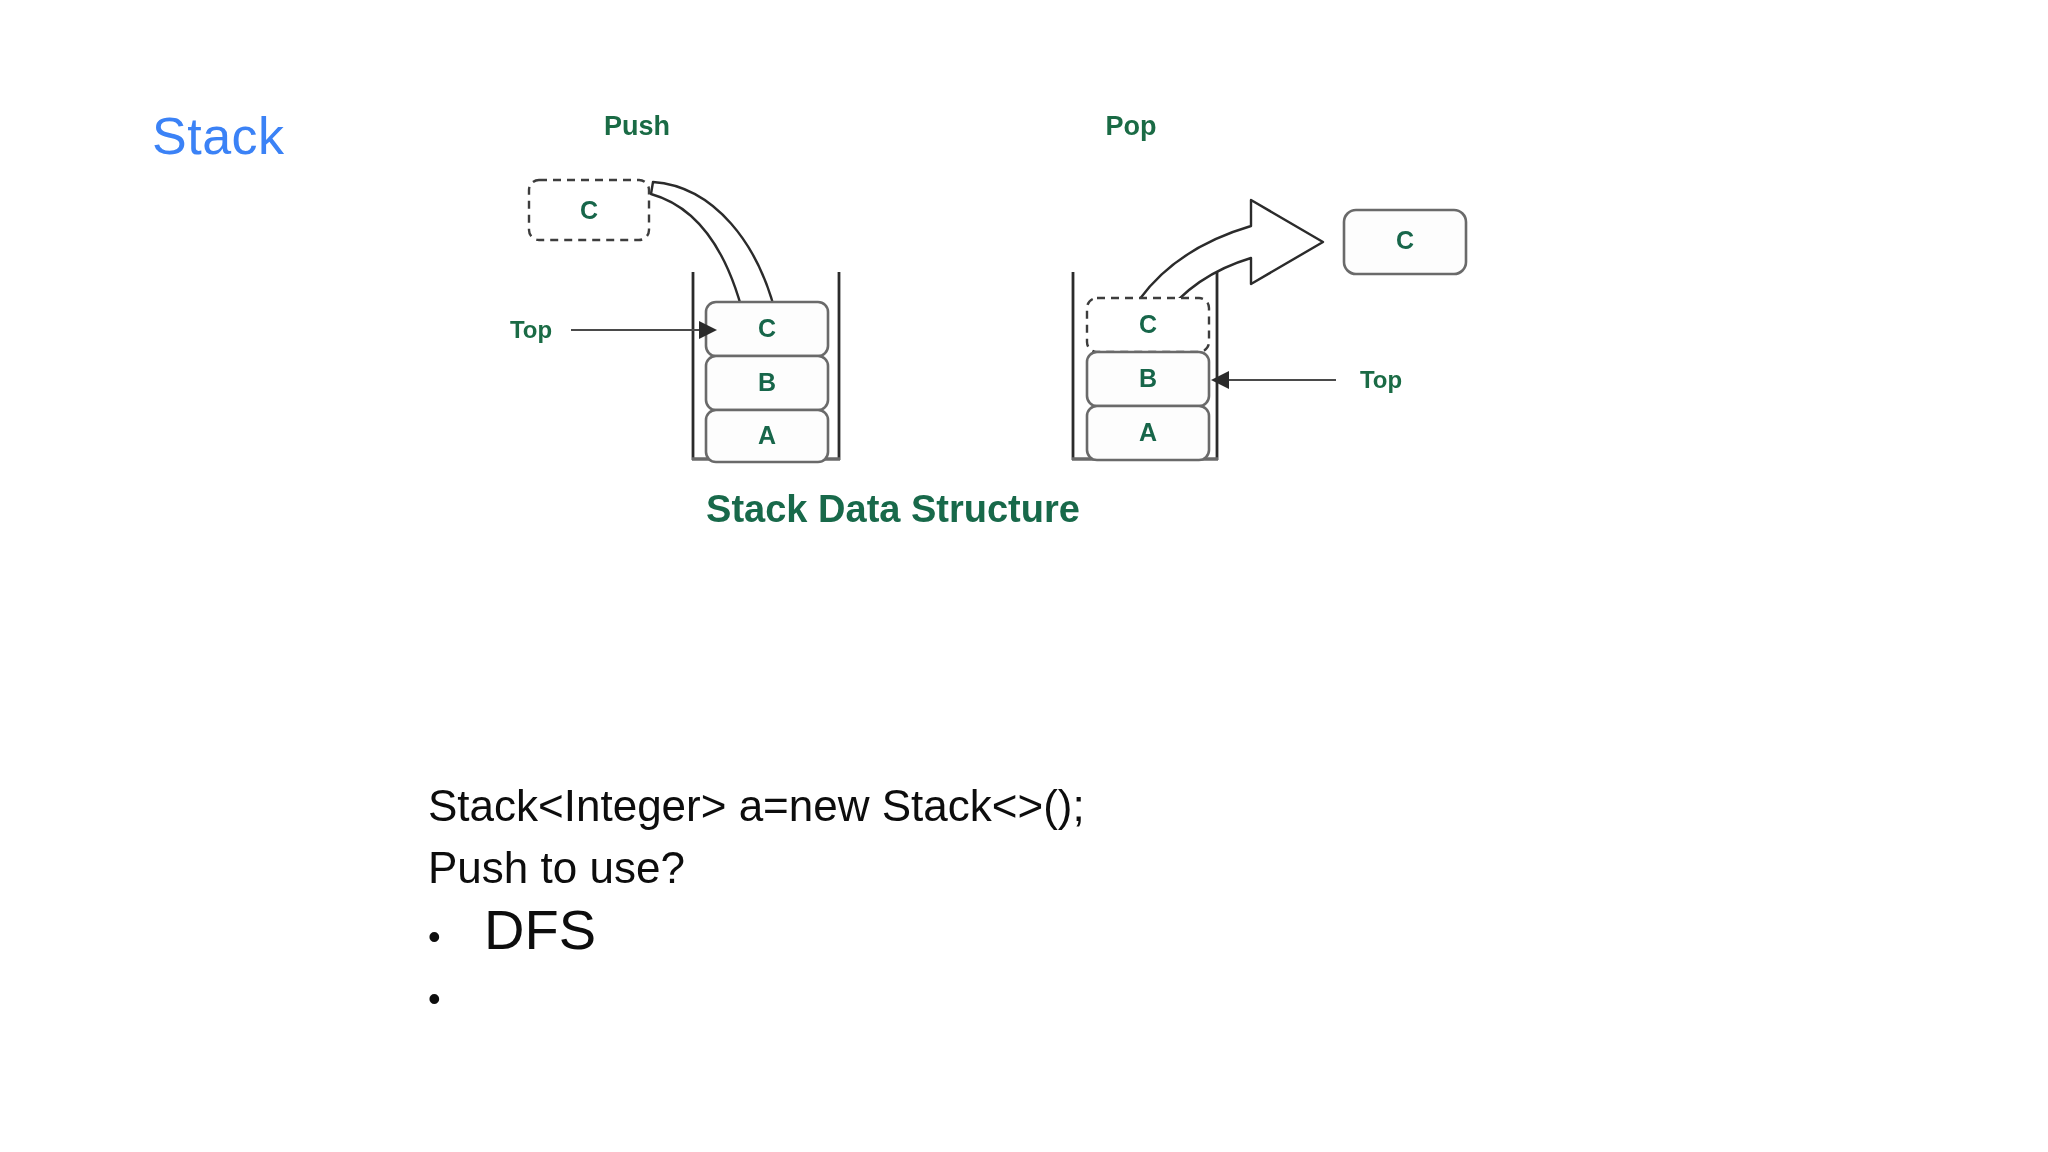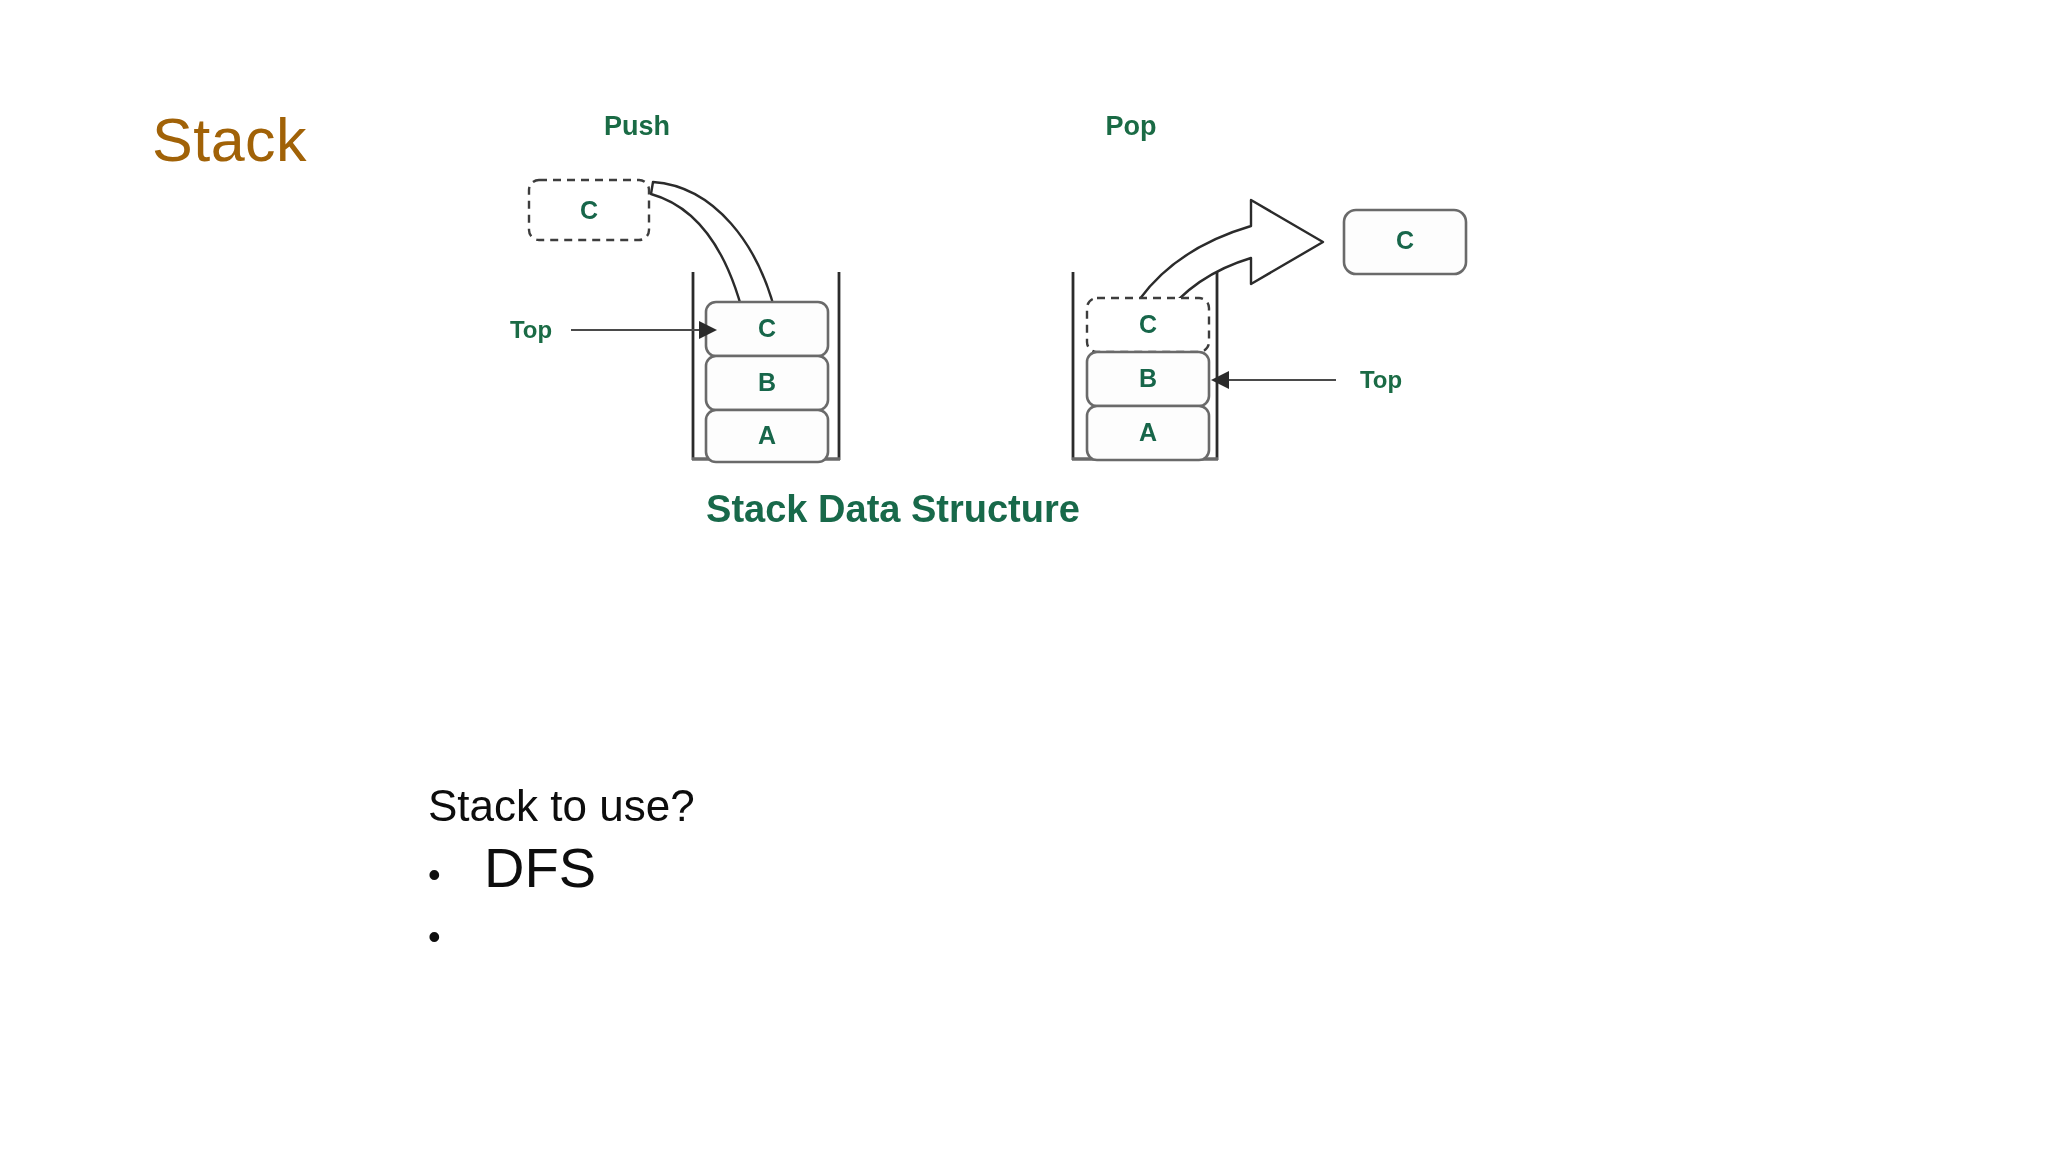--- a/index.html
+++ b/index.html
@@ -14,25 +14,25 @@
     overflow: hidden;
     font-family: "Liberation Sans", sans-serif;
     color: #000000;
   }
 
   
   #slide-title {
     position: absolute;
     left: 152px;
     top: 110px;
-    font-size: 61px;
+    font-size: 52px;
     font-weight: 400;
     line-height: 1.0;
     letter-spacing: 0.5px;
-    color: #a16207;
+    color: #3b82f6;
     white-space: nowrap;
   }
 
   
   #stack-figure {
     position: absolute;
     left: 381px;
     top: 90px;
     width: 1180px;
     height: 620px;
@@ -215,21 +215,22 @@
         <line class="pointer-line" x1="955" y1="290" x2="848" y2="290"></line>
         <polygon class="pointer-head" points="848,281 830,290 848,299"></polygon>
       </g>
     </g>
 
     <text class="diag-label caption-label" x="512" y="432" text-anchor="middle">Stack Data Structure</text>
   </svg>
 </div>
 
 <div id="body-text">
-  <div class="body-line">Stack to use?</div>
+  <div class="body-line">Stack&lt;Integer&gt; a=new Stack&lt;&gt;();</div>
+  <div class="body-line">Push to use?</div>
 
   <div class="bullet-row">
     <span class="bullet-dot">•</span>
     <span class="bullet-text">DFS</span>
   </div>
   <div class="bullet-row">
     <span class="bullet-dot">•</span>
   </div>
 </div>
 

